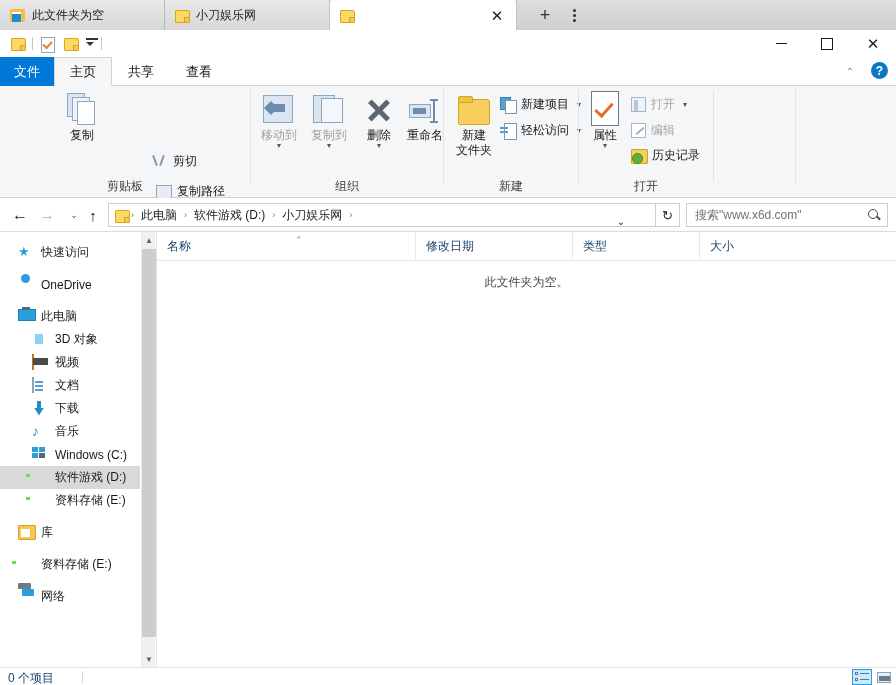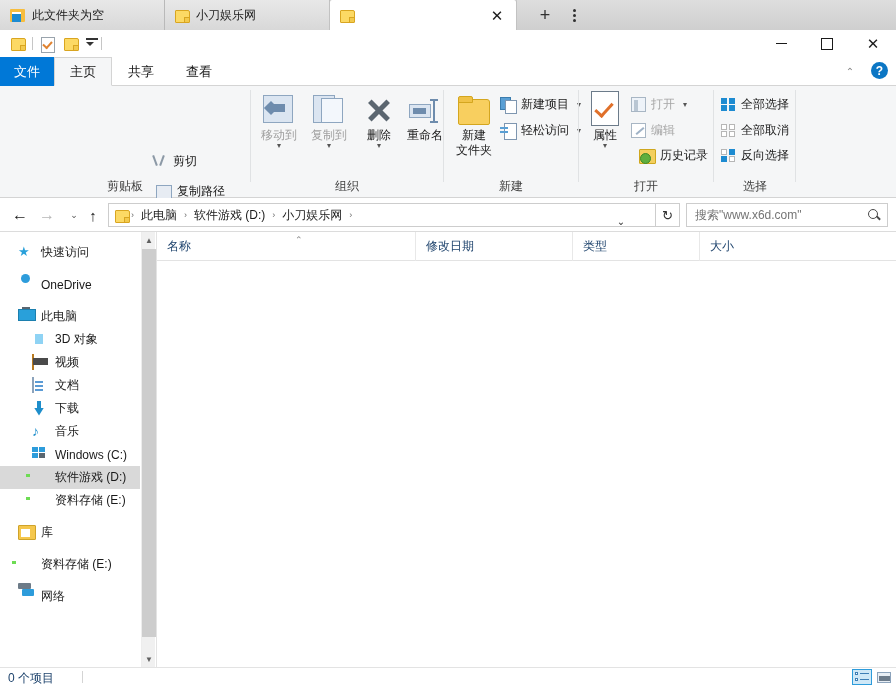--- a/index.html
+++ b/index.html
@@ -371,20 +371,30 @@
     <div class="rtab rtab-home">主页</div>
     <div class="rtab rtab-share">共享</div>
     <div class="rtab rtab-view">查看</div>
     <div class="ribbon-collapse">⌃</div>
     <div class="ribbon-help">?</div>
   </div>
 
   <div class="ribbon">
 
     <div class="rgroup" style="left:0; width:250px;">
+      <div class="bigbtn" style="left:60px; width:44px;">
+        <span class="bico">
+            <span class="ic-copy">
+              <i></i>
+              <i></i>
+              <i></i>
+            </span>
+          </span>
+        <span>复制</span>
+      </div>
       <div class="smallbtn" style="left:152px; top:64px;">
         <span class="sico ic-scissors"></span>
         <span class="dis">剪切</span>
       </div>
       <div class="smallbtn" style="left:156px; top:94px;">
         <span class="sico ic-sm-path"></span>
         <span>复制路径</span>
       </div>
       <div class="smallbtn" style="left:156px; top:119px;">
         <span class="sico ic-sm-shortcut"></span>
@@ -476,58 +486,28 @@
       </div>
       <div class="smallbtn dis" style="left:52px; top:7px;">
         <span class="sico ic-sm-open"></span>
         <span>打开</span>
         <span class="drop-caret">▾</span>
       </div>
       <div class="smallbtn dis" style="left:52px; top:33px;">
         <span class="sico ic-sm-edit"></span>
         <span>编辑</span>
       </div>
-      <div class="smallbtn" style="left:60px; top:58px;font-family:Liberation Serif, serif;">
+      <div class="smallbtn" style="left:52px; top:58px;font-family:Liberation Serif, serif;">
         <span class="sico ic-sm-history"></span>
         <span>历史记录</span>
       </div>
       <div class="rgroup-label" style="left:12px; width:110px;">打开</div>
     </div>
     <div class="rgroup-sep" style="left:713px;"></div>
 
-    <div class="rgroup" style="left:714px; width:82px;">
-      <div class="smallbtn" style="left:6px; top:7px;">
-        <span class="sico ic-selall">
-            <i></i>
-            <i></i>
-            <i></i>
-            <i></i>
-          </span>
-        <span>全部选择</span>
-      </div>
-      <div class="smallbtn" style="left:6px; top:33px;">
-        <span class="sico ic-selnone">
-            <i></i>
-            <i></i>
-            <i></i>
-            <i></i>
-          </span>
-        <span>全部取消</span>
-      </div>
-      <div class="smallbtn" style="left:6px; top:58px;">
-        <span class="sico ic-selinv">
-            <i></i>
-            <i></i>
-            <i></i>
-            <i></i>
-          </span>
-        <span>反向选择</span>
-      </div>
-      <div class="rgroup-label">选择</div>
-    </div>
     <div class="rgroup-sep" style="left:795px;"></div>
   </div>
 
   <div class="addrbar">
     <div class="nav-btn nav-back">←</div>
     <div class="nav-btn nav-fwd">→</div>
     <div class="nav-btn nav-recent">⌄</div>
     <div class="nav-btn nav-up">↑</div>
 
     <div class="crumbbox">
@@ -636,20 +616,21 @@
       <div class="col" style="left:258px; width:140px;">
         <span>修改日期</span>
       </div>
       <div class="col" style="left:415px; width:127px;text-align:center;">
         <span>类型</span>
       </div>
       <div class="col" style="left:542px; width:80px;">
         <span>大小</span>
       </div>
     </div>
+    <div class="empty-msg">此文件夹为空。</div>
   </div>
 
   <div class="statusbar">
     <div class="status-text">0 个项目</div>
     <div class="status-sep"></div>
     <div class="viewbtn details">
         <span class="vd">
           <i></i>
           <i></i>
           <i></i>

